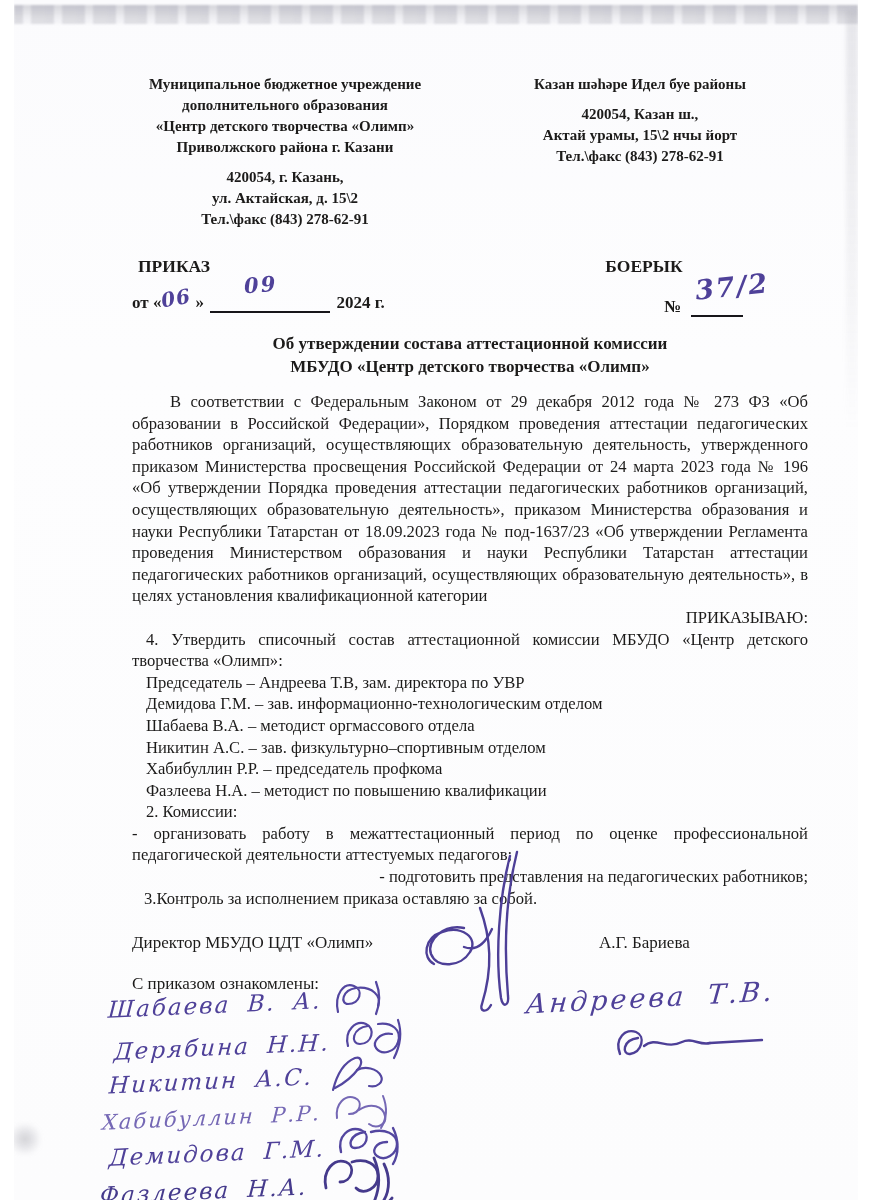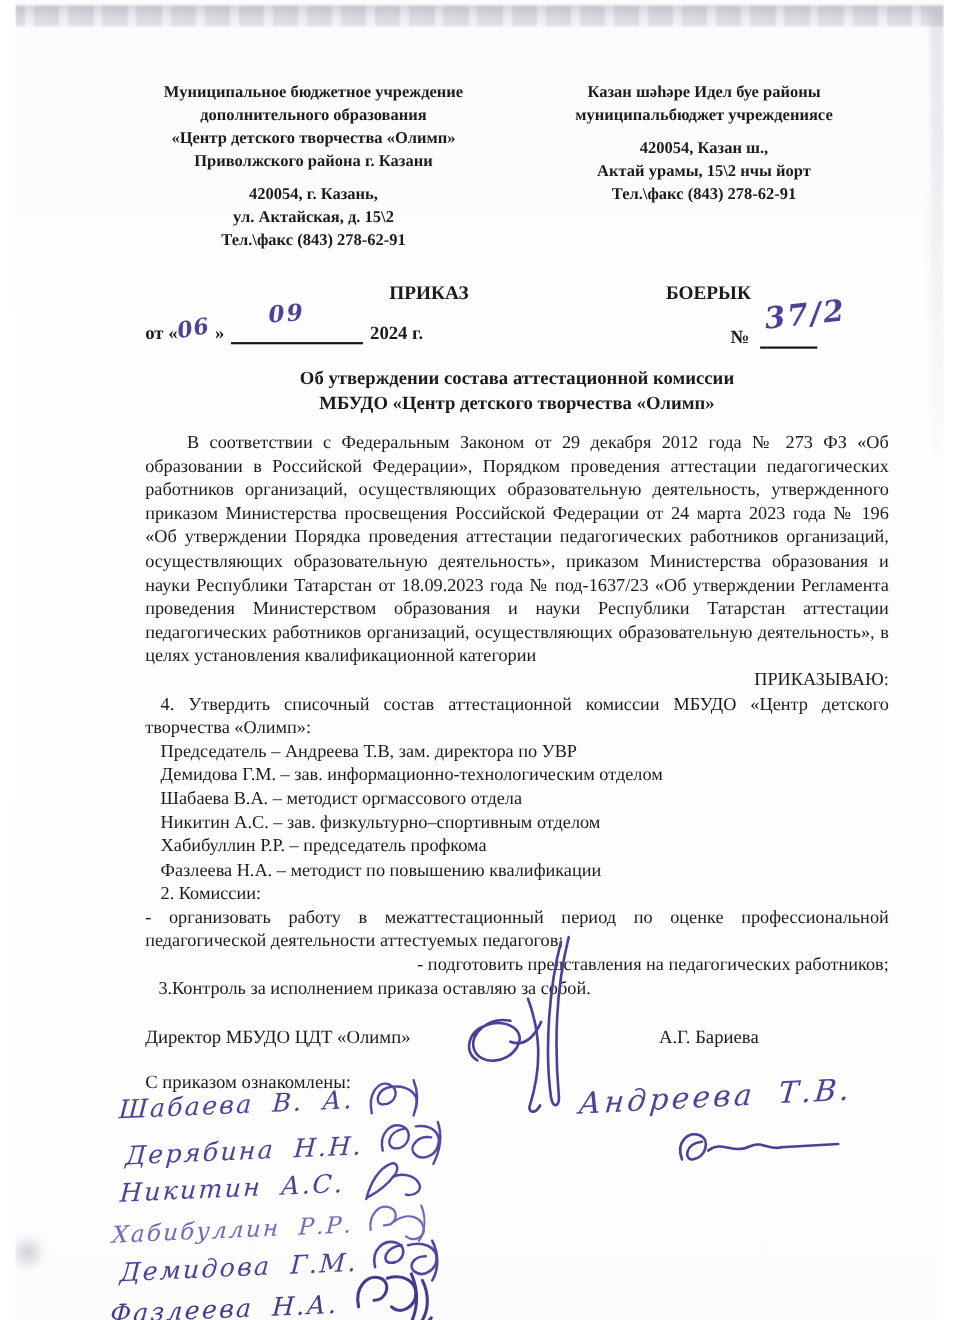--- a/index.html
+++ b/index.html
@@ -28,21 +28,21 @@
   .scan-smudge{
     position:absolute;left:-6px;top:1122px;width:34px;height:34px;
     background:radial-gradient(ellipse at center, rgba(140,140,152,.38), transparent 70%);
     filter:blur(2px);
   }
   .hdr-col{position:absolute;top:74px;text-align:center;font-weight:bold;font-size:15px;line-height:21px;}
   .hdr-left{left:108px;width:326px;}
   .hdr-right{left:458px;width:336px;}
   .hdr-addr{margin-top:9px;}
   .titles-row{position:absolute;top:256px;left:0;width:100%;font-weight:bold;font-size:17.5px;}
-  .title-ru{position:absolute;left:112px;width:300px;text-align:right;}
+  .title-ru{position:absolute;left:124px;width:300px;text-align:left;}
   .title-tt{position:absolute;left:480px;width:300px;text-align:center;}
   .date-row{position:absolute;top:293px;left:118px;font-weight:bold;font-size:17px;}
   .num-row{position:absolute;top:297px;left:650px;font-weight:bold;font-size:17px;}
   .u-wrap{display:inline-block;position:relative;border-bottom:2px solid #17161a;height:18px;vertical-align:bottom;}
   .u-date{width:120px;margin:0 2px;}
   .u-num{width:52px;margin-left:6px;}
   .subject{position:absolute;top:332px;left:120px;width:672px;text-align:center;font-weight:bold;font-size:17px;line-height:23px;}
   .body{position:absolute;top:391px;left:118px;width:676px;font-size:16.6px;line-height:21.6px;text-align:justify;}
   .body p{margin:0;}
   .p-indent{text-indent:38px;}
@@ -91,21 +91,20 @@
     <div>«Центр детского творчества «Олимп»</div>
     <div>Приволжского района г. Казани</div>
     <div class="hdr-addr">
       <div>420054, г. Казань,</div>
       <div>ул. Актайская, д. 15\2</div>
       <div>Тел.\факс (843) 278-62-91</div>
     </div>
   </div>
   <div class="hdr-col hdr-right">
     <div>Казан шәһәре Идел буе районы</div>
-    <div>муниципальбюджет учреждениясе</div>
     <div class="hdr-addr">
       <div>420054, Казан ш.,</div>
       <div>Актай урамы, 15\2 нчы йорт</div>
       <div>Тел.\факс (843) 278-62-91</div>
     </div>
   </div>
 
   <div class="titles-row">
     <div class="title-ru">ПРИКАЗ</div>
     <div class="title-tt">БОЕРЫК</div>

